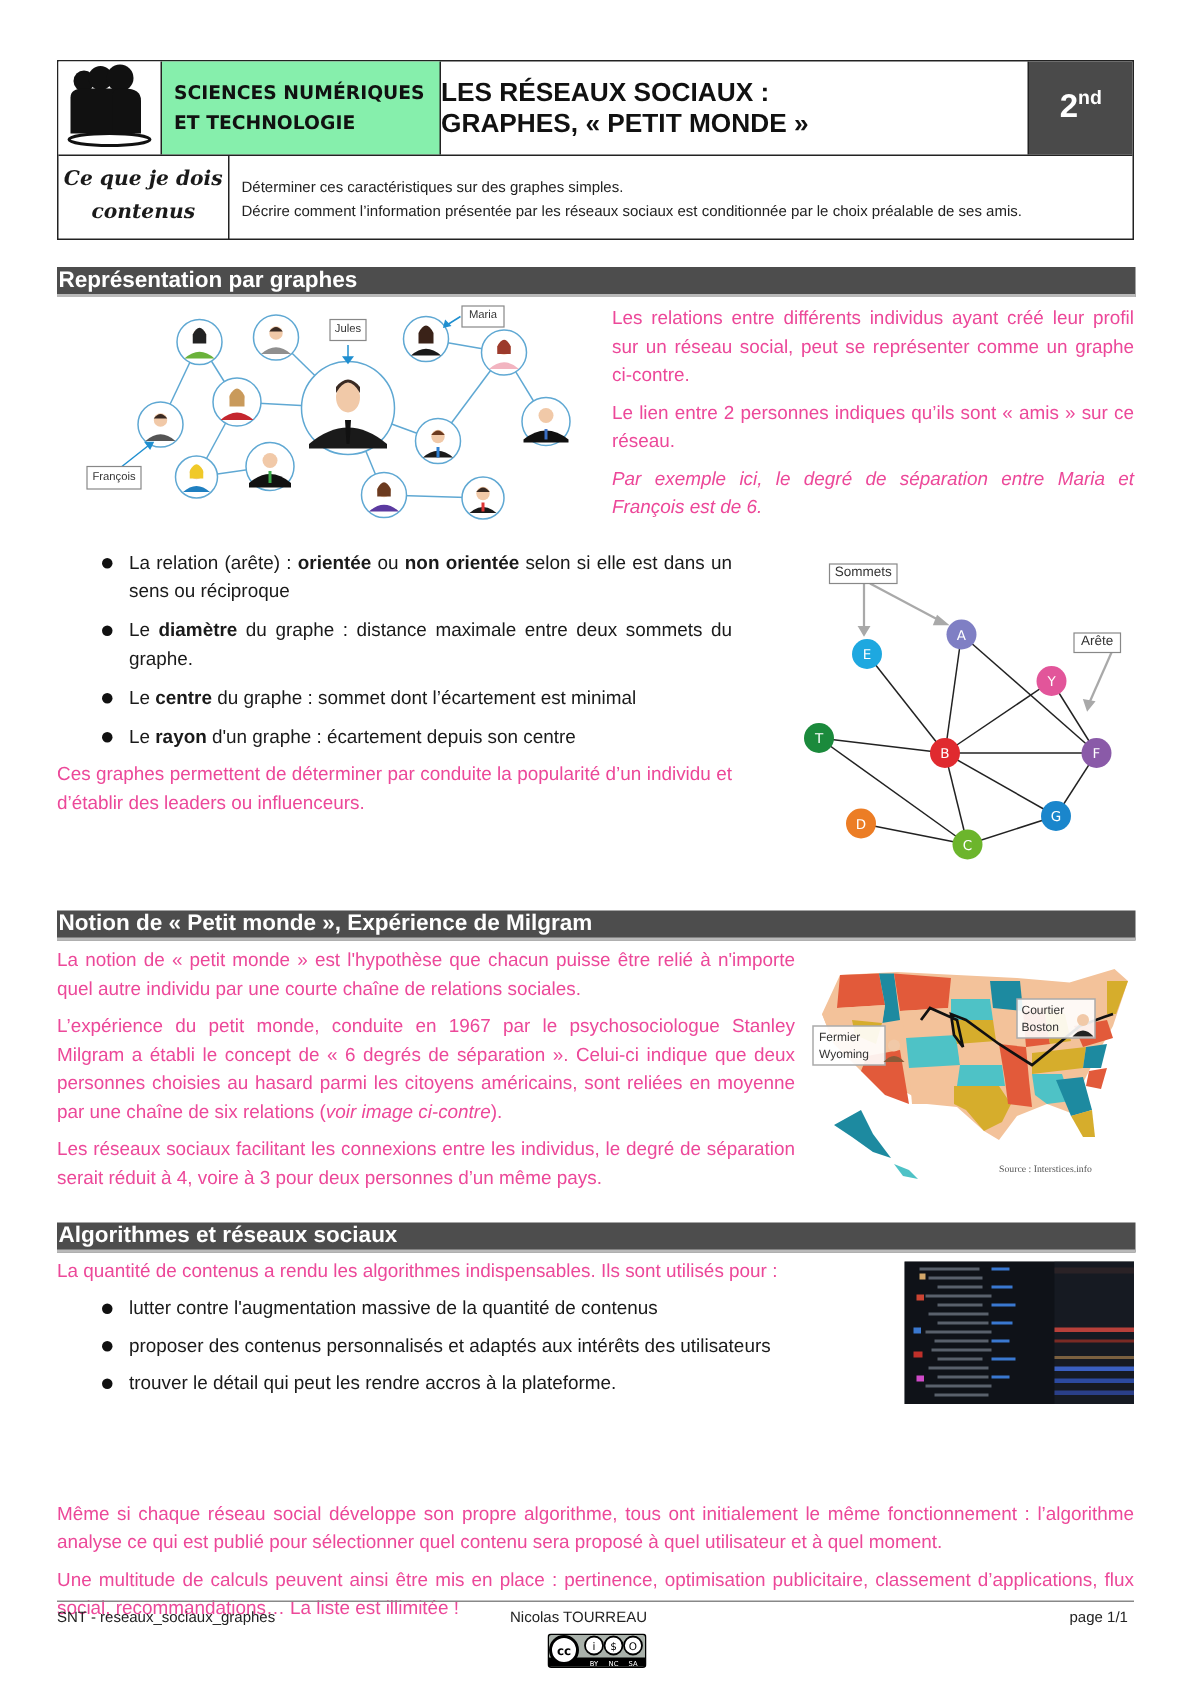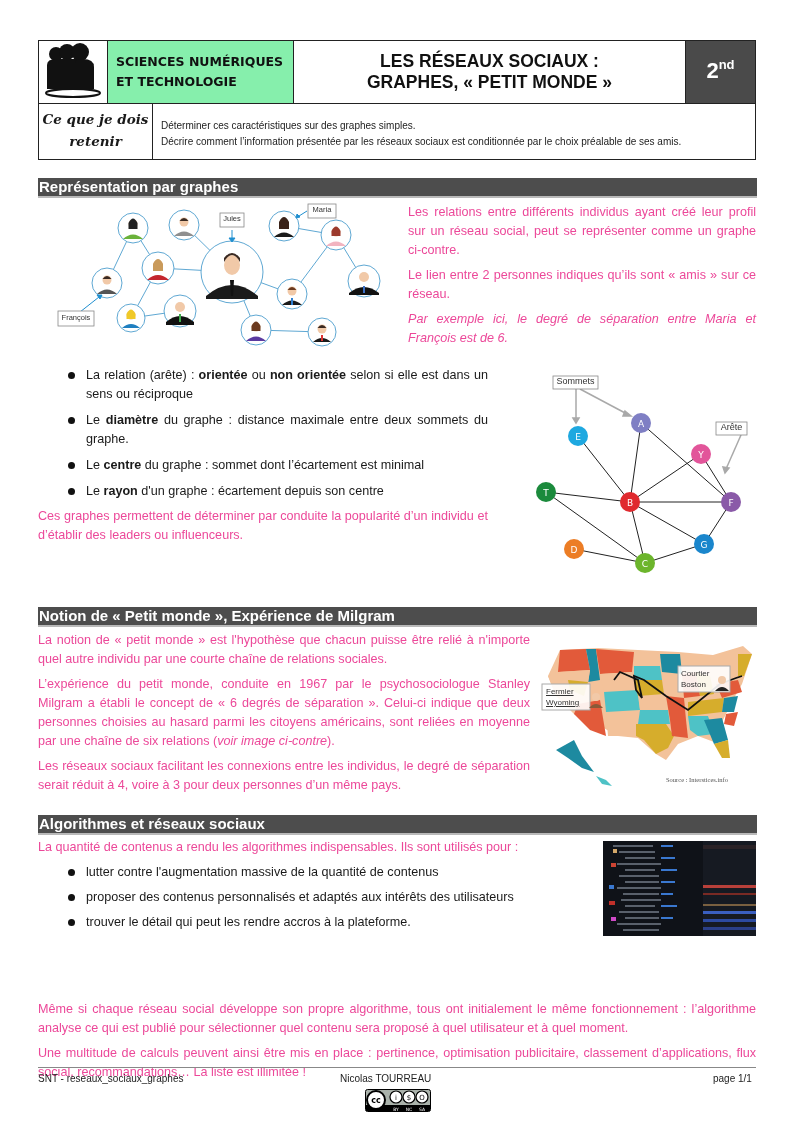--- a/index.html
+++ b/index.html
@@ -5,21 +5,21 @@
   html, body { margin:0; padding:0; background:#fff; }
   body { width:794px; height:1123px; position:relative; overflow:hidden;
          font-family:"Liberation Sans", sans-serif; color:#1a1a1a; }
   .abs { position:absolute; }
 
   
   .hdr { left:38px; top:40px; width:718px; height:120px; border:1px solid #222; box-sizing:border-box; }
   .hdr .logo { left:0; top:0; width:69px; height:62px; border-right:1px solid #222; box-sizing:border-box; background:#fff; }
   .hdr .subject { left:69px; top:0; width:186px; height:62px; background:#86efac; border-right:1px solid #222; box-sizing:border-box;
                   font-family:"DejaVu Sans", sans-serif; font-weight:bold; font-size:12.5px; line-height:20px; padding:11px 0 0 8px; color:#111; }
-  .hdr .title { left:255px; top:0; width:392px; height:62px; border-right:1px solid #222; box-sizing:border-box; text-align:center;
+  .hdr .title { left:255px; top:0; width:392px; height:62px; border-right:1px solid #222; box-sizing:border-box; 
                 font-weight:bold; font-size:17.5px; line-height:21px; padding-top:10px; color:#111; }
   .hdr .level { left:647px; top:0; width:69px; height:62px; background:#4a4a4a; color:#fff; text-align:center;
                 font-weight:bold; font-size:22px; padding-top:16px; box-sizing:border-box; }
   .hdr .level sup { font-size:13px; vertical-align:9px; }
   .hdr .row2 { left:0; top:62px; width:716px; height:56px; border-top:1px solid #222; }
   .hdr .retenir { left:0; top:0; width:114px; height:56px; border-right:1px solid #222; box-sizing:border-box; text-align:center;
                   font-family:"DejaVu Serif", serif; font-style:italic; font-weight:bold; font-size:13.5px; line-height:22px; padding-top:4px; }
   .hdr .goals { left:122px; top:14px; font-size:10px; line-height:16px; color:#222; }
 
   
@@ -55,21 +55,21 @@
     <div>ET TECHNOLOGIE</div>
   </div>
   <div class="abs title">
     <div>LES RÉSEAUX SOCIAUX :</div>
     <div>GRAPHES, « PETIT MONDE »</div>
   </div>
   <div class="abs level"><span>2</span><sup>nd</sup></div>
   <div class="abs row2">
     <div class="abs retenir">
       <div>Ce que je dois</div>
-      <div>retenir</div>
+      <div>contenus</div>
     </div>
     <div class="abs goals">
       <div>Déterminer ces caractéristiques sur des graphes simples.</div>
       <div>Décrire comment l’information présentée par les réseaux sociaux est conditionnée par le choix préalable de ses amis.</div>
     </div>
   </div>
 </div>
 
 <div class="abs bar" style="top:178px;">Représentation par graphes</div>
 
@@ -307,21 +307,21 @@
     <rect x="140" y="26" width="52" height="26" fill="#fff" fill-opacity="0.9" stroke="#aaa"></rect>
     <g>
         <circle cx="58" cy="57" r="4" fill="#f1c9a8"></circle>
         <path d="M51 68 q7-8 14 0z" fill="#8a5a38"></path>
       </g>
     <g>
         <circle cx="184" cy="40" r="4" fill="#f1c9a8"></circle>
         <path d="M177 51 q7-8 14 0z" fill="#222"></path>
       </g>
   </svg>
-  <div class="abs" style="left:8px;top:46px;font-size:8px;line-height:11px;color:#333;text-decoration:underline;">
+  <div class="abs" style="left:8px;top:46px;font-size:8px;line-height:11px;color:#333;">
     <div>Fermier</div>
     <div>Wyoming</div>
   </div>
   <div class="abs" style="left:143px;top:28px;font-size:8px;line-height:11px;color:#333;">
     <div>Courtier</div>
     <div>Boston</div>
   </div>
   <div class="abs" style="left:128px;top:136px;font-family:'Liberation Serif',serif;font-size:6.5px;color:#555;">Source : Interstices.info</div>
 </div>
 

